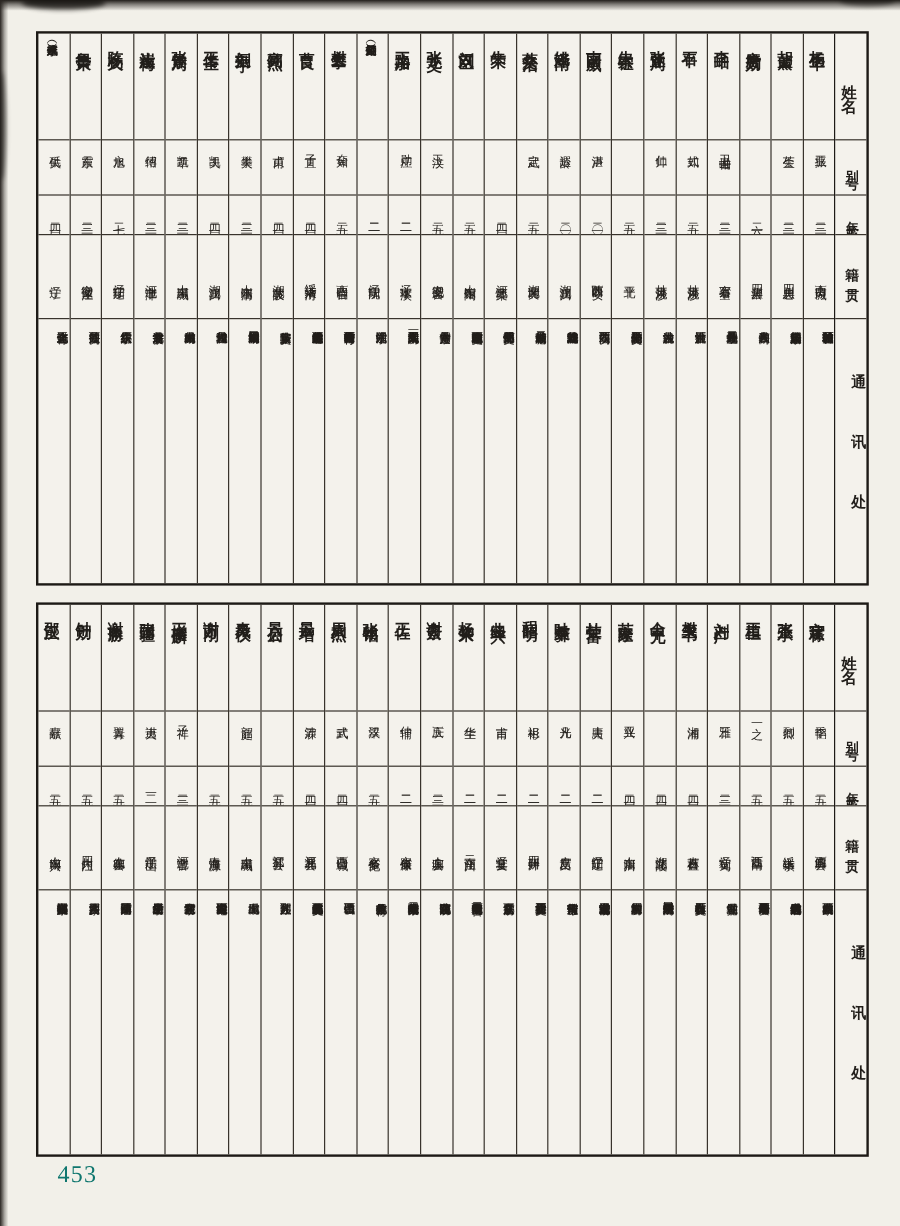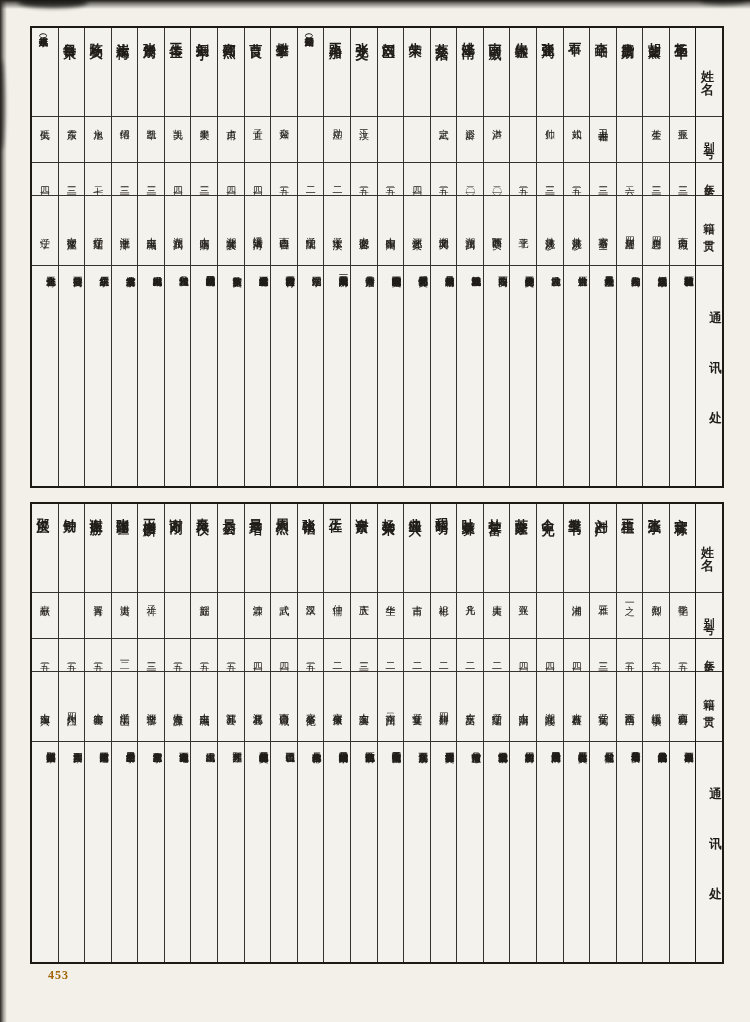--- a/index.html
+++ b/index.html
@@ -49,21 +49,21 @@
 
   .header-col .cell{font-weight:bold;text-align:center;padding-top:0;}
   .h-name{font-size:13px;letter-spacing:12px;}
   .h-alias{font-size:11px;letter-spacing:7px;}
   .h-age{font-size:10.5px;letter-spacing:3px;}
   .h-native{font-size:11.5px;letter-spacing:17px;}
   .h-addr{font-size:12.5px;letter-spacing:50px;}
 
   .page-number{
     position:absolute;left:48px;top:968px;
-    font-size:12px;color:#a16207;letter-spacing:1px;font-weight:bold;
+    font-size:20px;color:#0f766e;letter-spacing:1px;
   }
 </style>
 </head>
 <body>
 
 <div class="paper"></div>
 <div class="edge-top"></div>
 <div class="edge-left"></div>
 <div class="blotch b1"></div>
 <div class="blotch b2"></div>

